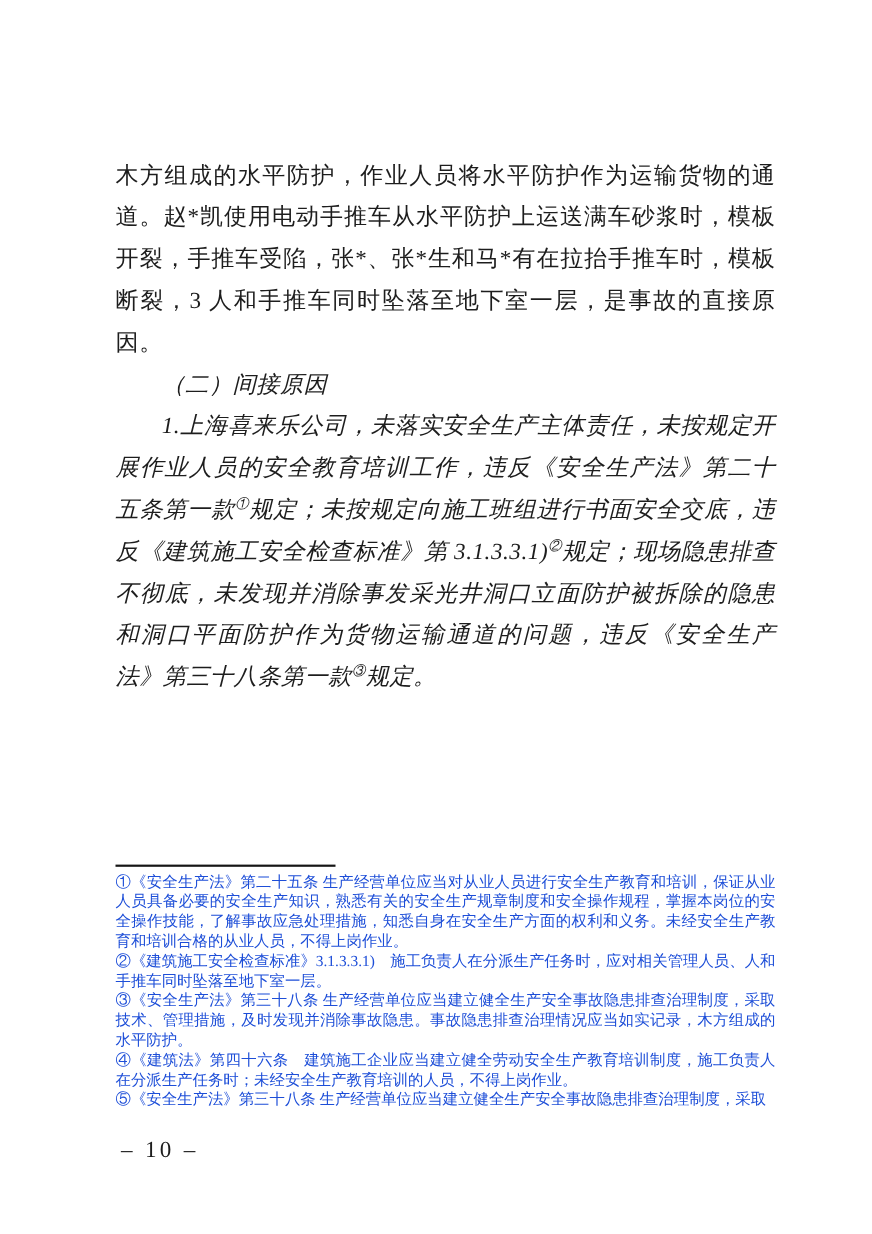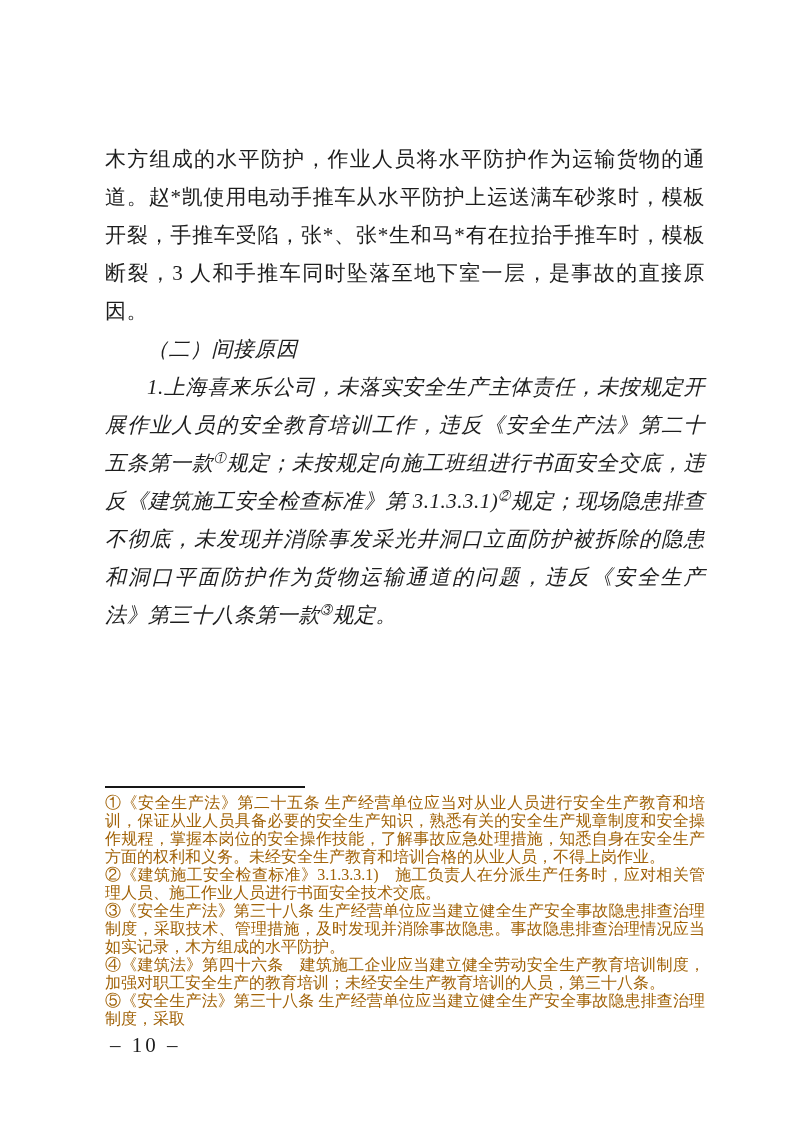--- a/index.html
+++ b/index.html
@@ -46,25 +46,25 @@
     top: 786px;
     width: 200px;
     height: 2px;
     background: #161616;
   }
   .footnotes {
     position: absolute;
     left: 98px;
     top: 794px;
     width: 600px;
-    font-size: 16px;
+    font-size: 14px;
     line-height: 18px;
     text-align: justify;
     text-justify: inter-ideograph;
-    color: #a16207;
+    color: #1d4ed8;
   }
   .footnotes p {
     margin: 0;
   }
   .page-number {
     position: absolute;
     left: 103px;
     top: 1033px;
     font-size: 21px;
     letter-spacing: 3px;
@@ -80,21 +80,21 @@
   <main class="body-text">
     <p class="para">木方组成的水平防护，作业人员将水平防护作为运输货物的通道。赵*凯使用电动手推车从水平防护上运送满车砂浆时，模板开裂，手推车受陷，张*、张*生和马*有在拉抬手推车时，模板断裂，3 人和手推车同时坠落至地下室一层，是事故的直接原因。</p>
     <p class="para indent">（二）间接原因</p>
     <p class="para indent">1.上海喜来乐公司，未落实安全生产主体责任，未按规定开展作业人员的安全教育培训工作，违反《安全生产法》第二十五条第一款<sup>①</sup>规定；未按规定向施工班组进行书面安全交底，违反《建筑施工安全检查标准》第 3.1.3.3.1)<sup>②</sup>规定；现场隐患排查不彻底，未发现并消除事发采光井洞口立面防护被拆除的隐患和洞口平面防护作为货物运输通道的问题，违反《安全生产法》第三十八条第一款<sup>③</sup>规定。</p>
   </main>
 
   <div class="footnote-sep"></div>
 
   <section class="footnotes">
     <p>①《安全生产法》第二十五条 生产经营单位应当对从业人员进行安全生产教育和培训，保证从业人员具备必要的安全生产知识，熟悉有关的安全生产规章制度和安全操作规程，掌握本岗位的安全操作技能，了解事故应急处理措施，知悉自身在安全生产方面的权利和义务。未经安全生产教育和培训合格的从业人员，不得上岗作业。</p>
-    <p>②《建筑施工安全检查标准》3.1.3.3.1)　施工负责人在分派生产任务时，应对相关管理人员、施工作业人员进行书面安全技术交底。</p>
+    <p>②《建筑施工安全检查标准》3.1.3.3.1)　施工负责人在分派生产任务时，应对相关管理人员、人和手推车同时坠落至地下室一层。</p>
     <p>③《安全生产法》第三十八条 生产经营单位应当建立健全生产安全事故隐患排查治理制度，采取技术、管理措施，及时发现并消除事故隐患。事故隐患排查治理情况应当如实记录，木方组成的水平防护。</p>
-    <p>④《建筑法》第四十六条　建筑施工企业应当建立健全劳动安全生产教育培训制度，加强对职工安全生产的教育培训；未经安全生产教育培训的人员，第三十八条。</p>
+    <p>④《建筑法》第四十六条　建筑施工企业应当建立健全劳动安全生产教育培训制度，施工负责人在分派生产任务时；未经安全生产教育培训的人员，不得上岗作业。</p>
     <p>⑤《安全生产法》第三十八条 生产经营单位应当建立健全生产安全事故隐患排查治理制度，采取</p>
   </section>
 
   <div class="page-number">– 10 –</div>
 
 </div>
 
 </body></html>

